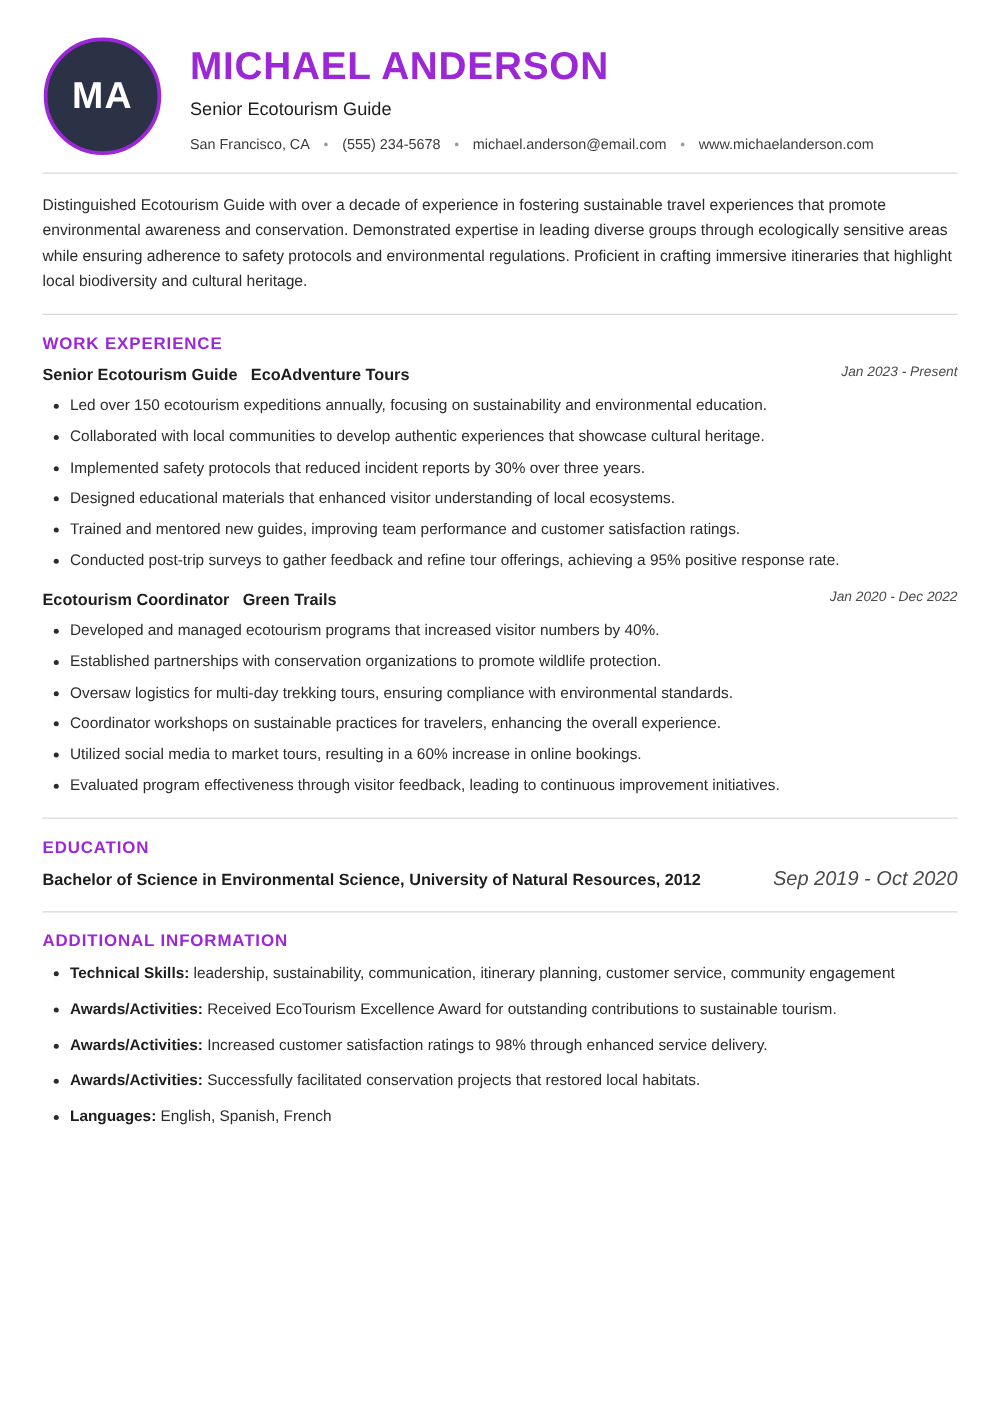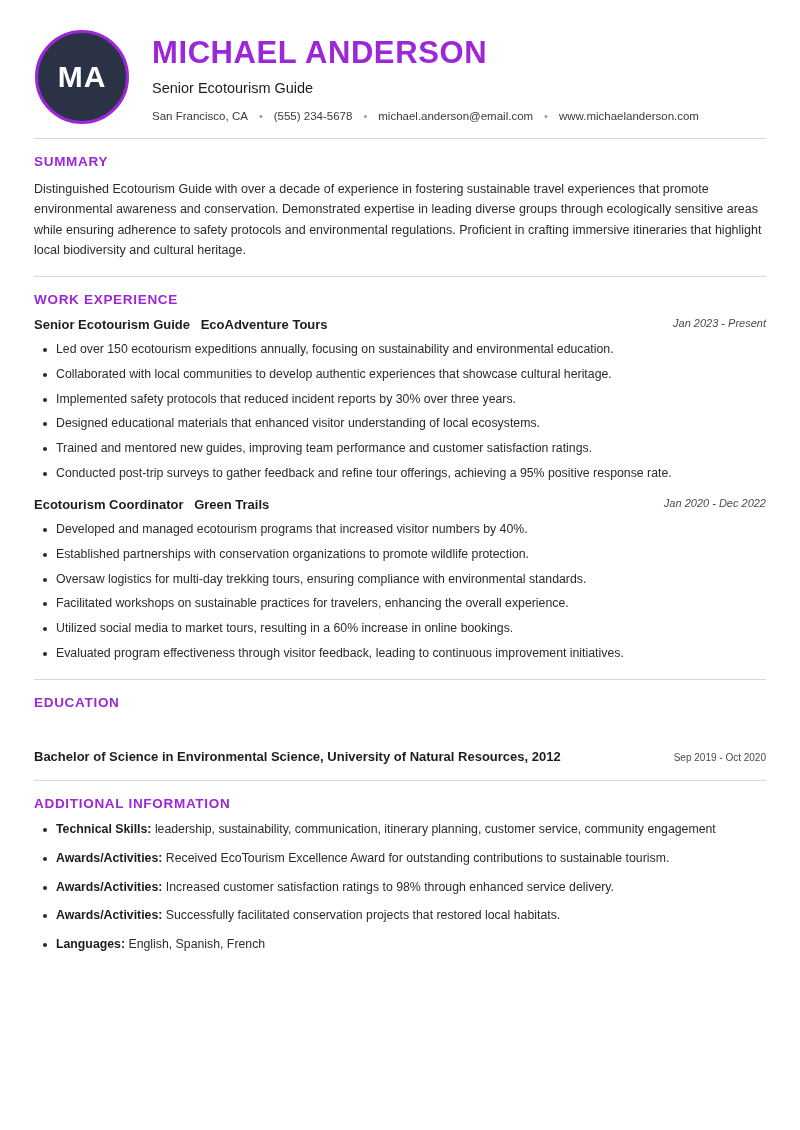--- a/index.html
+++ b/index.html
@@ -158,25 +158,25 @@
     display: flex;
     align-items: baseline;
     justify-content: space-between;
   }
   .edu-degree {
     font-size: 13px;
     font-weight: bold;
     color: #1d1d1f;
   }
   .edu-dates {
-    font-size: 10px;
+    font-size: 16px;
+    font-style: italic;
     color: #4a4a4c;
     white-space: nowrap;
     padding-left: 14px;
-    margin-top: 32px;
   }
 
   
   ul.info {
     margin: 4px 0 0 0;
     padding-left: 22px;
     list-style: none;
   }
   ul.info li {
     font-size: 12.3px;
@@ -215,21 +215,20 @@
         <span class="contact-item">(555) 234-5678</span>
         <span class="contact-sep">•</span>
         <span class="contact-item">michael.anderson@email.com</span>
         <span class="contact-sep">•</span>
         <span class="contact-item">www.michaelanderson.com</span>
       </div>
     </div>
   </div>
 
   <div class="section">
-    <h2 class="section-title">SUMMARY</h2>
     <p class="summary-text">Distinguished Ecotourism Guide with over a decade of experience in fostering sustainable travel experiences that promote environmental awareness and conservation. Demonstrated expertise in leading diverse groups through ecologically sensitive areas while ensuring adherence to safety protocols and environmental regulations. Proficient in crafting immersive itineraries that highlight local biodiversity and cultural heritage.</p>
   </div>
   <div class="section-rule"></div>
 
   <div class="section">
     <h2 class="section-title">WORK EXPERIENCE</h2>
 
     <div class="job">
       <div class="job-head">
         <div class="job-head-left">
@@ -253,21 +252,21 @@
         <div class="job-head-left">
           <span>Ecotourism Coordinator</span>
           <span class="job-company">Green Trails</span>
         </div>
         <div class="job-dates">Jan 2020 - Dec 2022</div>
       </div>
       <ul class="bullets">
         <li>Developed and managed ecotourism programs that increased visitor numbers by 40%.</li>
         <li>Established partnerships with conservation organizations to promote wildlife protection.</li>
         <li>Oversaw logistics for multi-day trekking tours, ensuring compliance with environmental standards.</li>
-        <li>Facilitated workshops on sustainable practices for travelers, enhancing the overall experience.</li>
+        <li>Coordinator workshops on sustainable practices for travelers, enhancing the overall experience.</li>
         <li>Utilized social media to market tours, resulting in a 60% increase in online bookings.</li>
         <li>Evaluated program effectiveness through visitor feedback, leading to continuous improvement initiatives.</li>
       </ul>
     </div>
   </div>
   <div class="section-rule"></div>
 
   <div class="section">
     <h2 class="section-title">EDUCATION</h2>
     <div class="edu-row">

